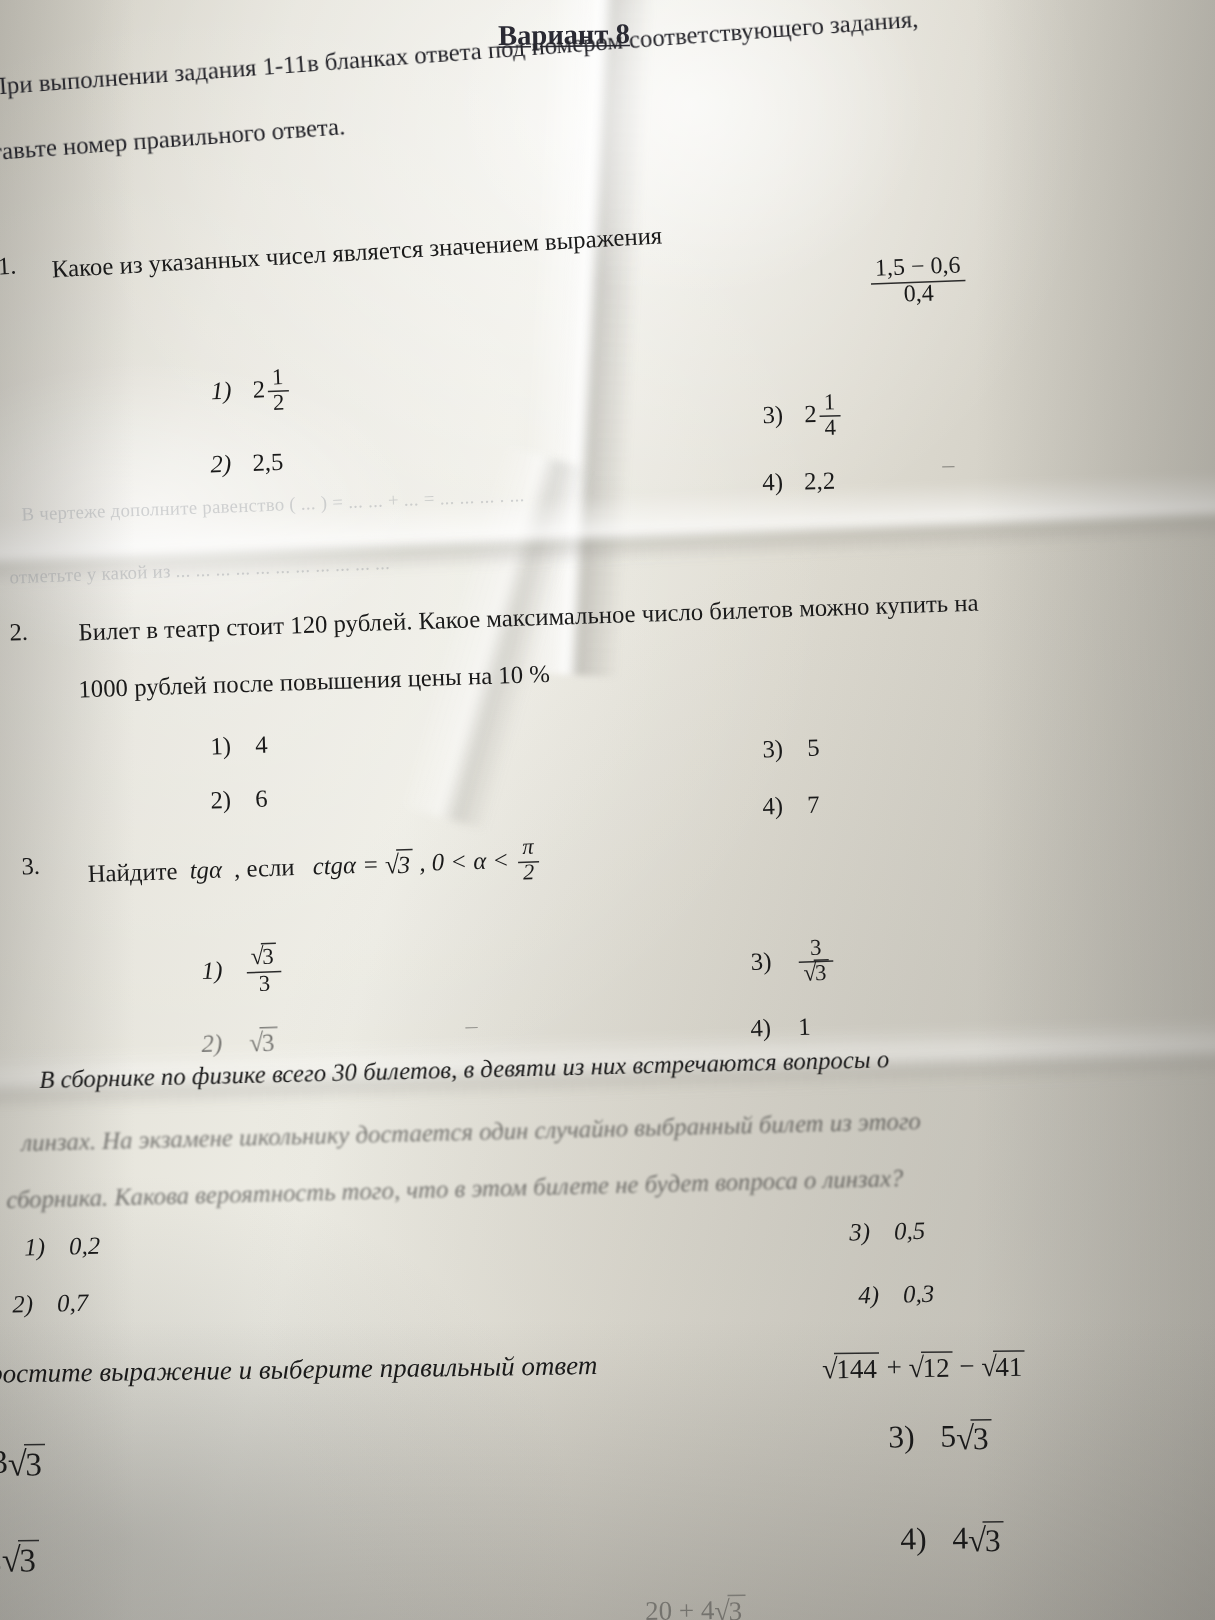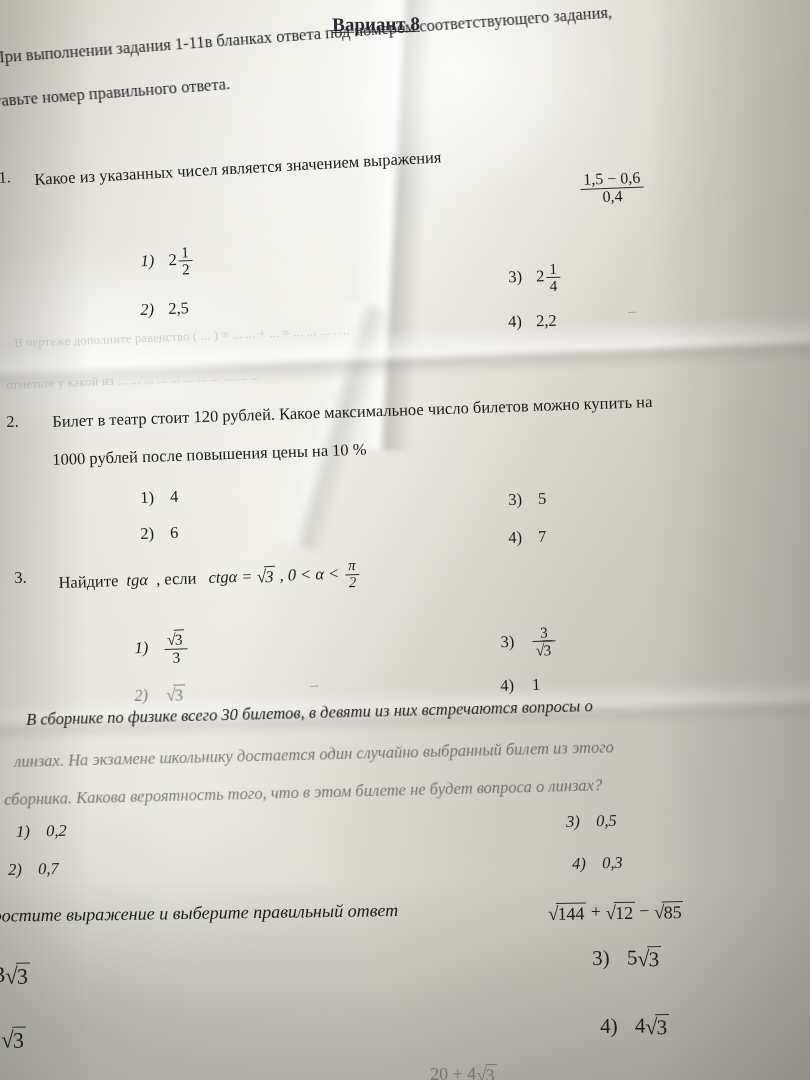--- a/index.html
+++ b/index.html
@@ -324,21 +324,21 @@
       <span>4)</span>
       <span style="margin-left:12px;">0,3</span>
     </div>
 
     <div class="blk qtext italic rot-e" style="left:-28px; top:906px; font-size:18px;">Упростите выражение и выберите правильный ответ</div>
     <div class="blk rot-e" style="left:548px; top:902px; font-size:18px;">
       <span class="sqrt"><span class="rad">√</span><span class="body">144</span></span>
       <span>+</span>
       <span class="sqrt"><span class="rad">√</span><span class="body">12</span></span>
       <span>−</span>
-      <span class="sqrt"><span class="rad">√</span><span class="body">85</span></span>
+      <span class="sqrt"><span class="rad">√</span><span class="body">41</span></span>
     </div>
 
     <div class="blk opt rot-e" style="left:-6px; top:962px; font-size:22px;">
       <span>3</span><span class="sqrt"><span class="rad">√</span><span class="body">3</span></span>
     </div>
     <div class="blk opt rot-e" style="left:-10px; top:1026px; font-size:22px;">
       <span>2</span><span class="sqrt"><span class="rad">√</span><span class="body">3</span></span>
     </div>
     <div class="blk opt rot-e" style="left:592px; top:946px; font-size:21px;">
       <span>3)</span>

